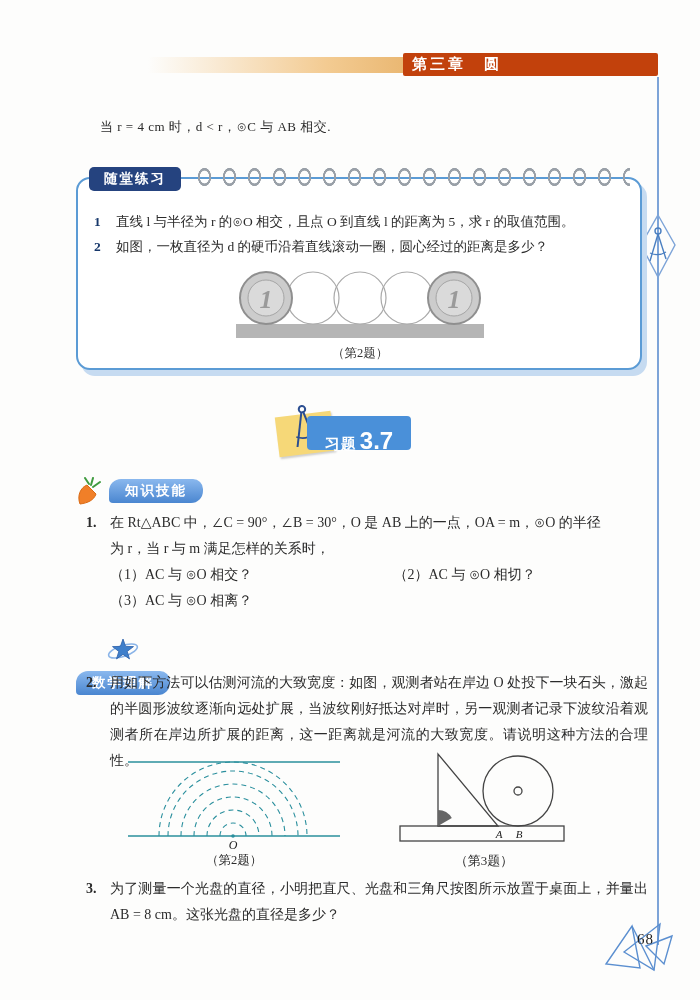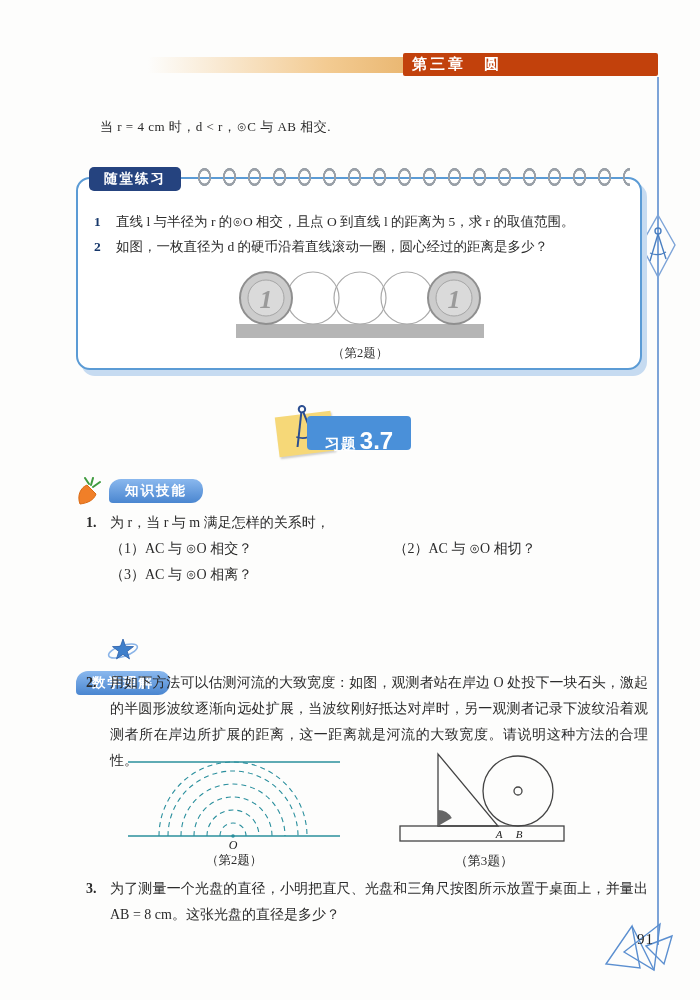--- a/index.html
+++ b/index.html
@@ -139,20 +139,21 @@
   <svg width="26" height="28" viewBox="0 0 26 28">
     <path d="M4 27 C1 19 4 11 11 8 L20 17 C18 23 12 26 4 27 Z" fill="#f07f28" stroke="#d96a14" stroke-width="1"></path>
     <path d="M13 7 L9 1 M15 8 L17 1 M17 10 L24 5" fill="none" stroke="#3f9b3f" stroke-width="2" stroke-linecap="round"></path>
   </svg>
   <span class="badge-label">知识技能</span>
 </div>
 
 <div class="abs item item1">
   <span class="item-num">1.</span>
   <div class="item-body">
+    <div>在 Rt△ABC 中，∠C = 90°，∠B = 30°，O 是 AB 上的一点，OA = m，⊙O 的半径</div>
     <div>为 r，当 r 与 m 满足怎样的关系时，</div>
     <div class="qrow">
       <span>（1）AC 与 ⊙O 相交？</span>
       <span>（2）AC 与 ⊙O 相切？</span>
     </div>
     <div>（3）AC 与 ⊙O 相离？</div>
   </div>
 </div>
 
 <div class="abs badge-row badge-understanding">
@@ -201,13 +202,13 @@
 </div>
 
 <svg class="abs fish" width="76" height="66" viewBox="0 0 76 66">
   <g fill="none" stroke="#5b8fd0" stroke-width="1.4">
     <polygon points="4,52 30,14 38,56"></polygon>
     <polygon points="22,40 58,12 52,58"></polygon>
     <polygon points="44,34 70,24 62,52"></polygon>
     <line x1="30" y1="14" x2="52" y2="58"></line>
   </g>
 </svg>
-<span class="abs page-num">91</span>
+<span class="abs page-num">68</span>
 
 </body></html>

